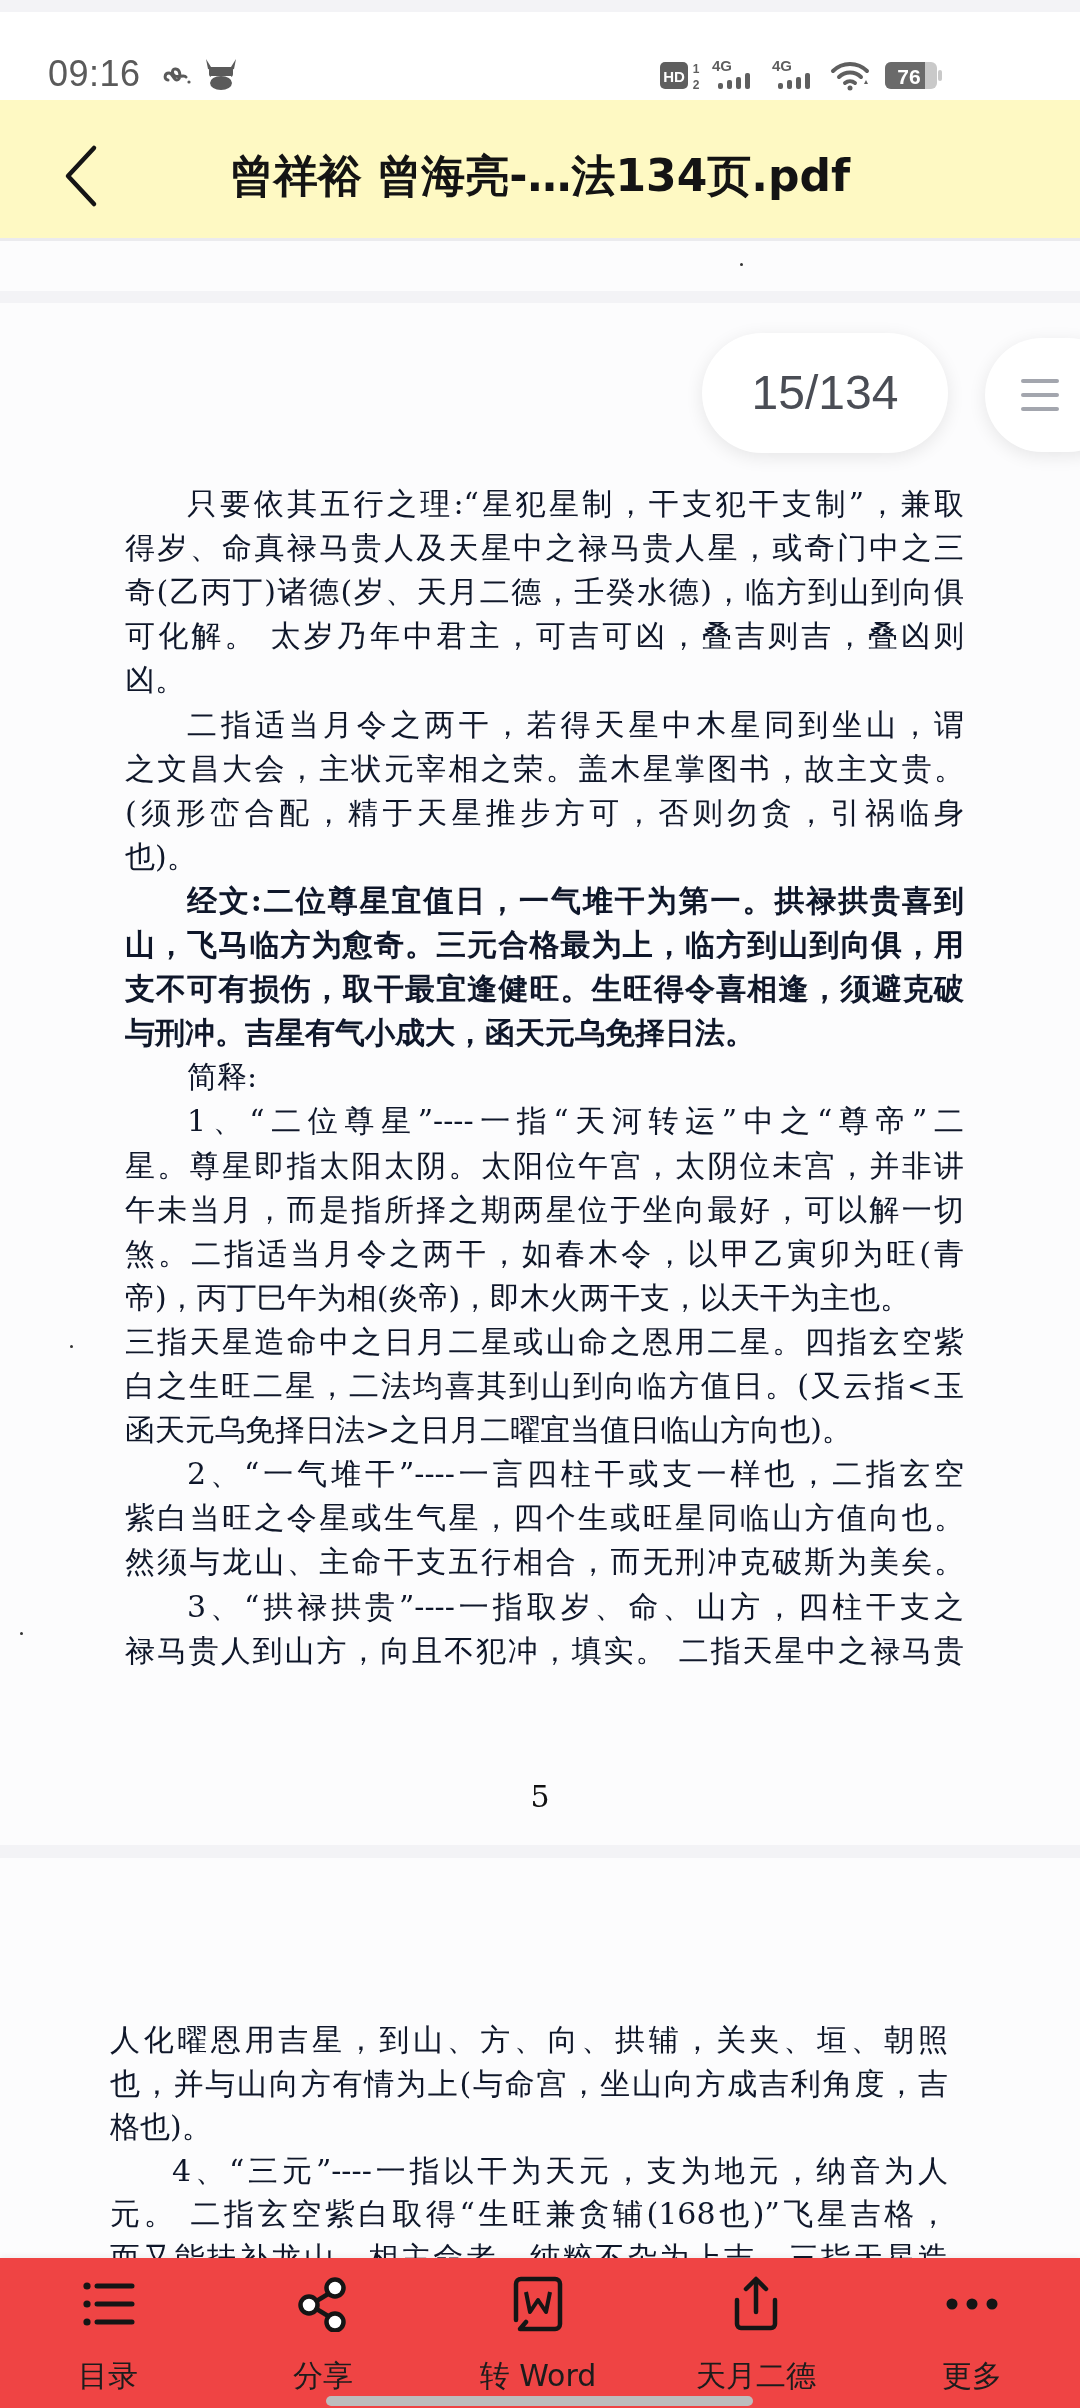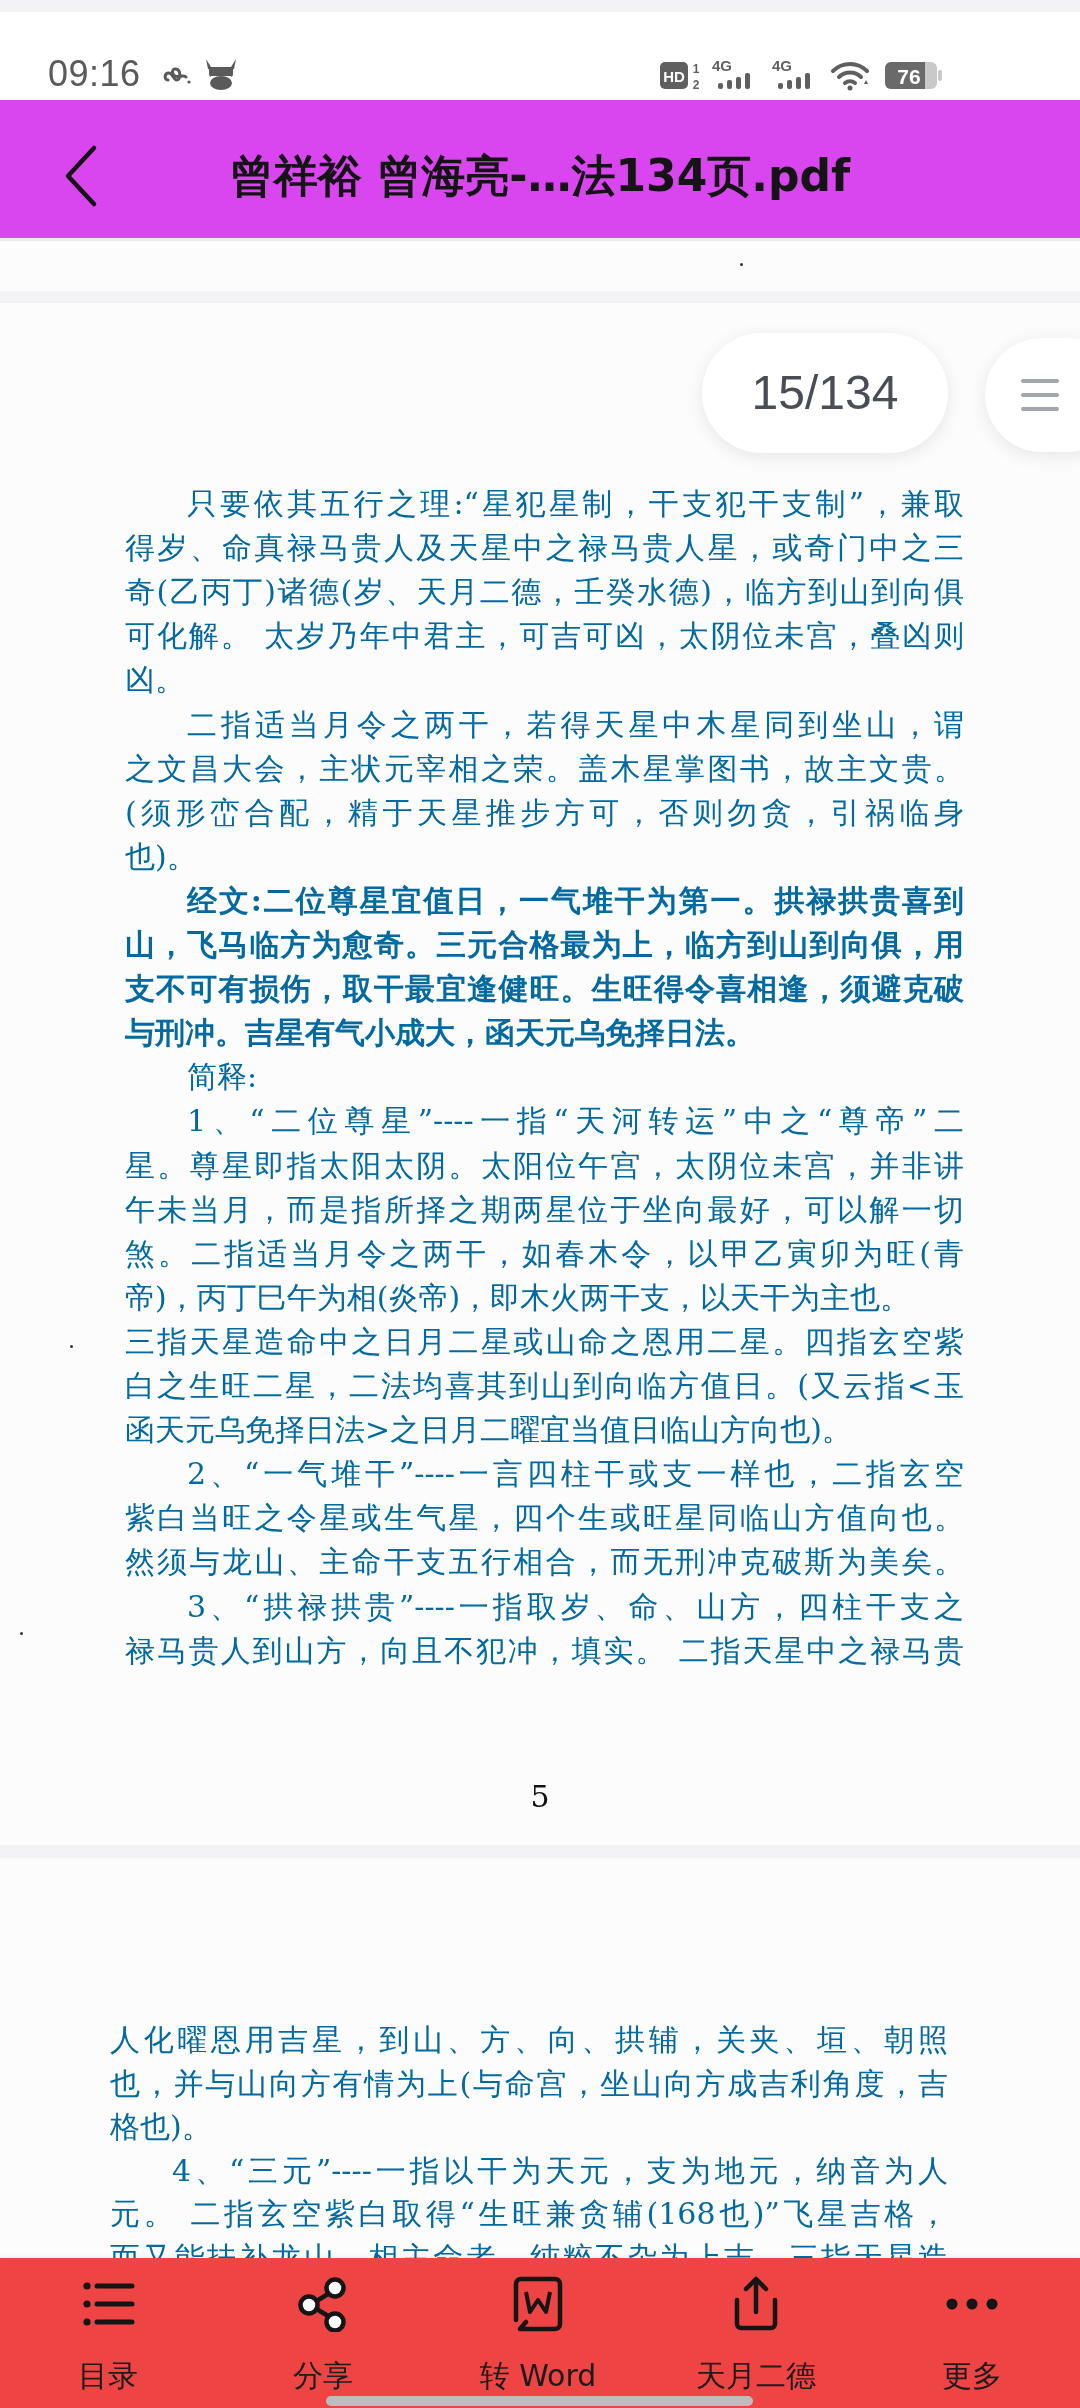--- a/index.html
+++ b/index.html
@@ -2,27 +2,27 @@
 <html><head>
 <meta charset="utf-8">
 <style>
   html,body{margin:0;padding:0;}
   body{width:1080px;height:2408px;position:relative;overflow:hidden;background:#f3f3f6;font-family:"DejaVu Sans",sans-serif;}
   .abs{position:absolute;}
   
   #status-bar{left:0;top:12px;width:1080px;height:100px;background:#ffffff;}
   #sb-time{left:48px;top:40px;font-family:"Liberation Sans",sans-serif;font-size:36px;color:#5a5a5a;letter-spacing:0.5px;line-height:44px;}
   
-  #app-header{left:0;top:100px;width:1080px;height:138px;background:#d946ef;border-bottom:3px solid #ebebee;}
+  #app-header{left:0;top:100px;width:1080px;height:138px;background:#fef9c3;border-bottom:3px solid #ebebee;}
   #header-title{left:0;top:48px;width:1080px;text-align:center;font-family:"DejaVu Sans",sans-serif;font-size:44px;font-weight:bold;color:#141414;line-height:56px;}
   
   #doc-viewport{left:0;top:241px;width:1080px;height:2017px;overflow:hidden;background:#f3f3f6;}
   .prev-page{left:0;top:0;width:1080px;height:50px;background:#fcfcfd;}
   .page{left:0;width:1080px;background:#fcfcfd;}
-  .ln{position:absolute;left:125px;width:839px;height:44px;line-height:44px;font-size:30px;color:#0369a1;font-family:"DejaVu Serif",serif;overflow:hidden;white-space:nowrap;}
+  .ln{position:absolute;left:125px;width:839px;height:44px;line-height:44px;font-size:30px;color:#0f172a;font-family:"DejaVu Serif",serif;overflow:hidden;white-space:nowrap;}
   .ln.j{white-space:normal;text-align:justify;text-align-last:justify;}
   .ln.in{left:187px;width:777px;}
   .ln.b{font-weight:bold;}
   .p2 .ln{left:110px;width:838px;}
   .p2 .ln.in{left:172px;width:776px;}
   .page-num{left:0;width:1080px;text-align:center;font-family:"DejaVu Serif",serif;font-size:30px;color:#111;line-height:40px;}
   .speck{width:3px;height:3px;border-radius:2px;background:#333;}
   
   #page-pill{left:702px;top:333px;width:246px;height:120px;border-radius:60px;background:#ffffff;box-shadow:0 4px 18px rgba(0,0,0,0.09);text-align:center;line-height:120px;font-family:"Liberation Sans",sans-serif;font-size:48px;color:#4a4d55;}
   #toc-button{left:985px;top:338px;width:140px;height:114px;border-radius:57px;background:#ffffff;box-shadow:0 4px 18px rgba(0,0,0,0.09);}
@@ -93,21 +93,21 @@
 
 <div id="doc-viewport" class="abs">
   <div class="abs prev-page">
     <div class="abs speck" style="left:740px;top:22px"></div>
   </div>
 
   <div class="abs page" style="top:62px;height:1542px">
     <div class="ln j in" style="top:179px">只要依其五行之理:“星犯星制，干支犯干支制”，兼取</div>
     <div class="ln j" style="top:223px">得岁、命真禄马贵人及天星中之禄马贵人星，或奇门中之三</div>
     <div class="ln j" style="top:267px">奇(乙丙丁)诸德(岁、天月二德，壬癸水德)，临方到山到向俱</div>
-    <div class="ln j" style="top:311px">可化解。 太岁乃年中君主，可吉可凶，太阴位未宫，叠凶则</div>
+    <div class="ln j" style="top:311px">可化解。 太岁乃年中君主，可吉可凶，叠吉则吉，叠凶则</div>
     <div class="ln" style="top:355px">凶。</div>
     <div class="ln j in" style="top:400px">二指适当月令之两干，若得天星中木星同到坐山，谓</div>
     <div class="ln j" style="top:444px">之文昌大会，主状元宰相之荣。盖木星掌图书，故主文贵。</div>
     <div class="ln j" style="top:488px">(须形峦合配，精于天星推步方可，否则勿贪，引祸临身</div>
     <div class="ln" style="top:532px">也)。</div>
     <div class="ln j in b" style="top:576px">经文:二位尊星宜值日，一气堆干为第一。拱禄拱贵喜到</div>
     <div class="ln j b" style="top:620px">山，飞马临方为愈奇。三元合格最为上，临方到山到向俱，用</div>
     <div class="ln j b" style="top:664px">支不可有损伤，取干最宜逢健旺。生旺得令喜相逢，须避克破</div>
     <div class="ln b" style="top:708px">与刑冲。吉星有气小成大，函天元乌免择日法。</div>
     <div class="ln in" style="top:752px">简释:</div>

